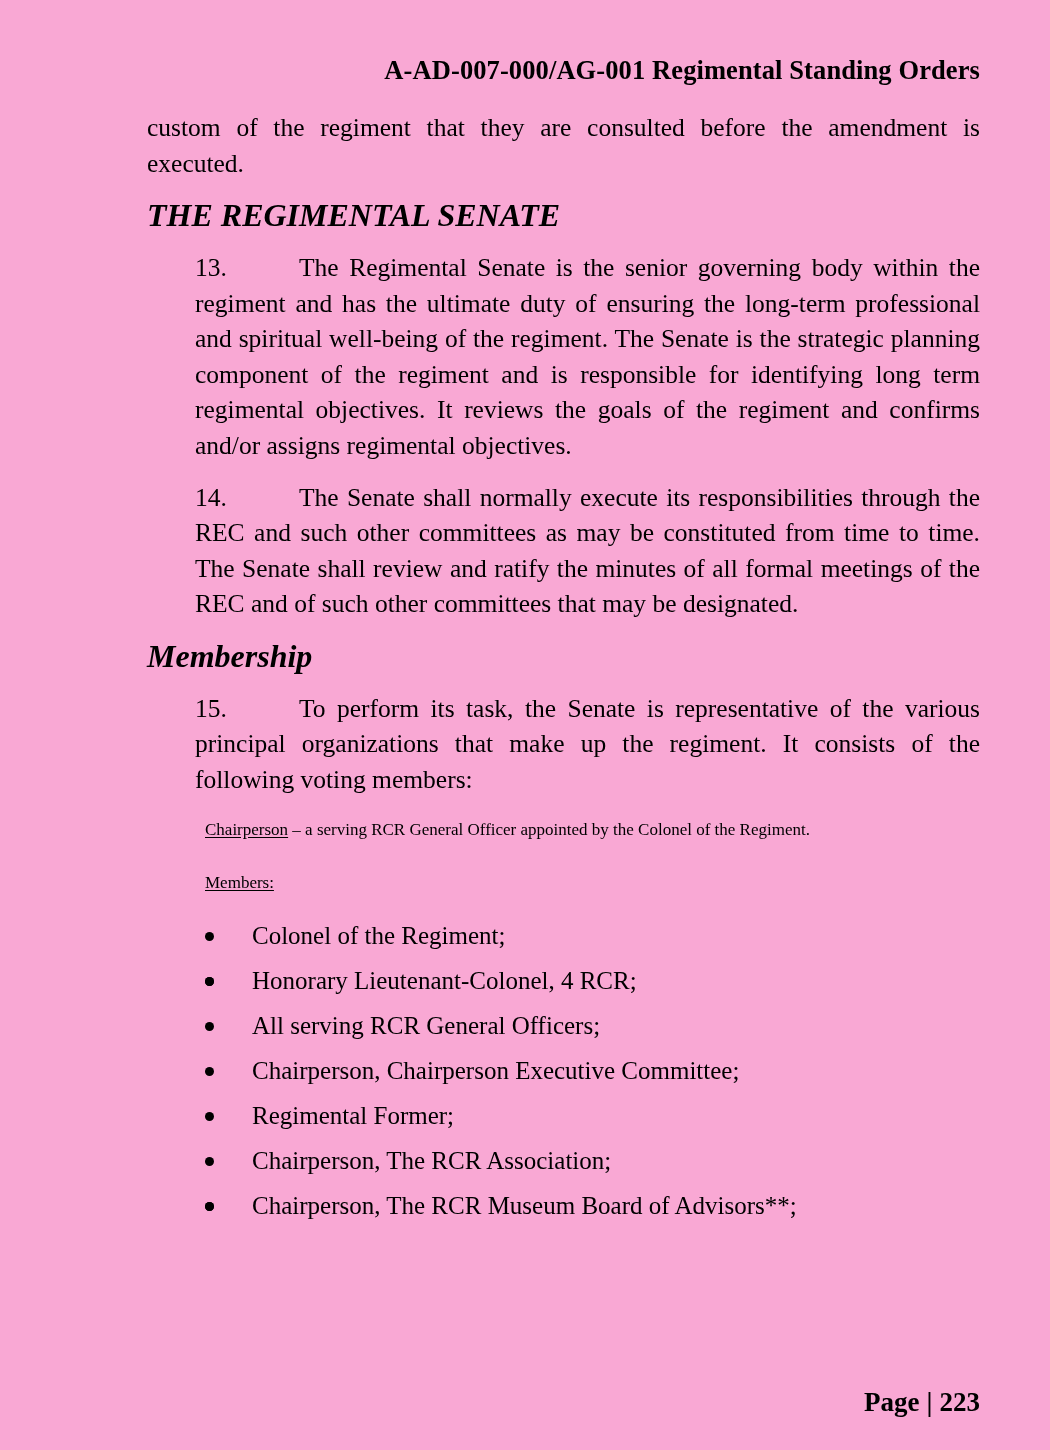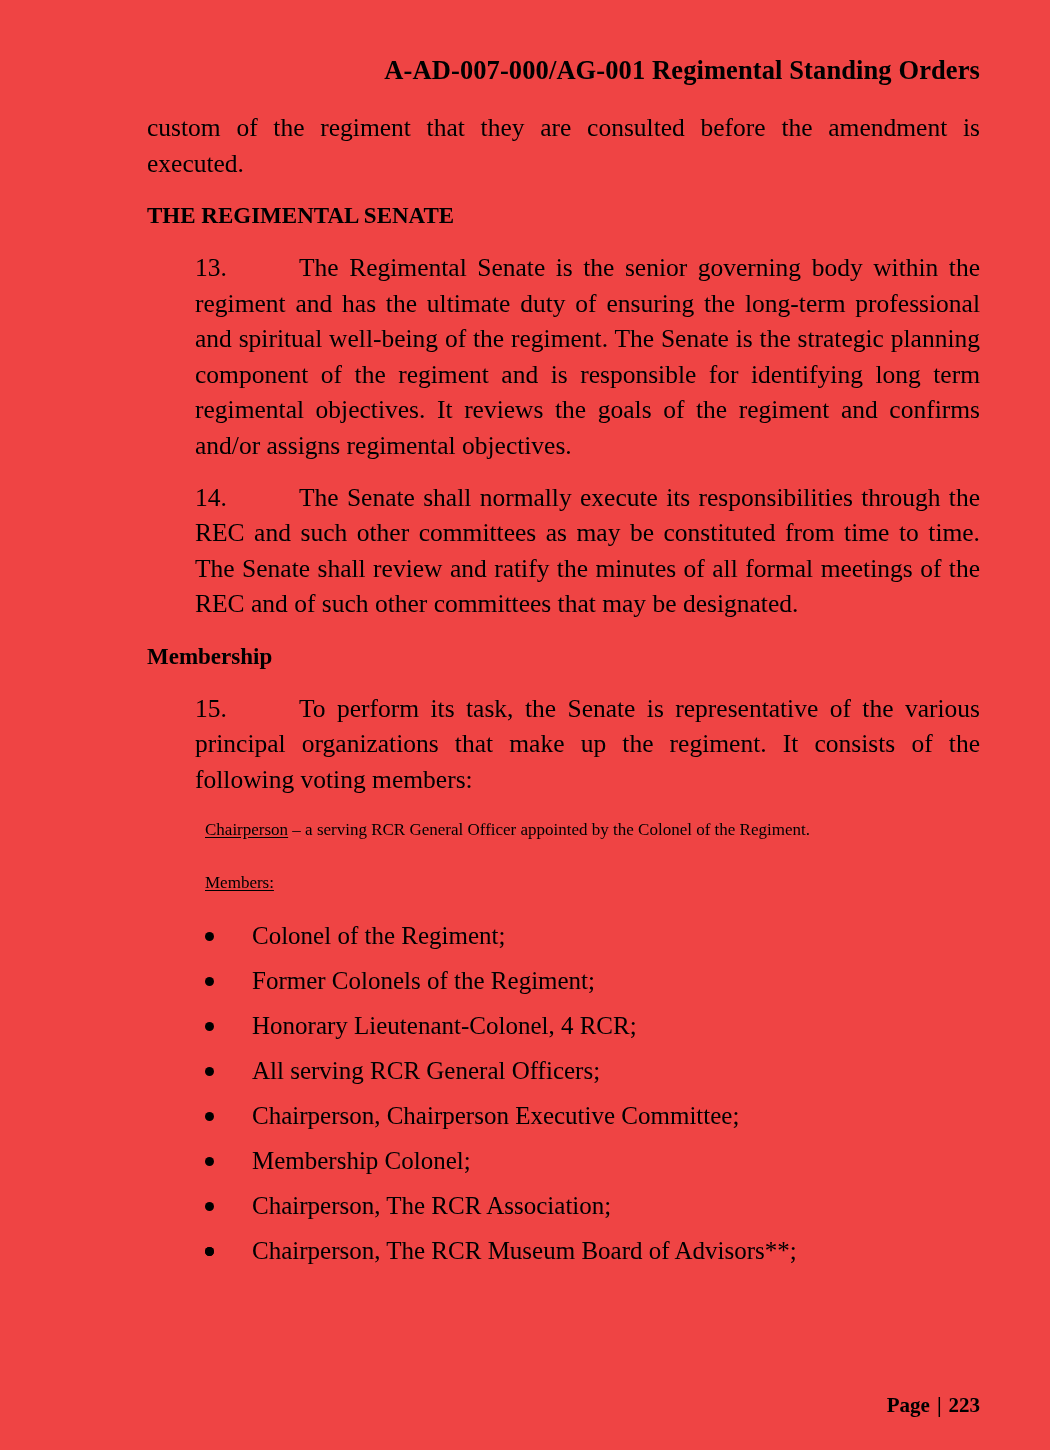--- a/index.html
+++ b/index.html
@@ -8,21 +8,21 @@
     background: #ffffff;
   }
   body {
     font-family: "Liberation Serif", "DejaVu Serif", serif;
     color: #000000;
   }
   .page {
     position: relative;
     width: 1050px;
     height: 1450px;
-    background: #ef4444;
+    background: #f9a8d4;
     box-sizing: border-box;
     overflow: hidden;
   }
   .content {
     position: absolute;
     left: 147px;
     top: 0;
     width: 833px;
   }
   
@@ -50,26 +50,27 @@
     margin-left: 48px;
   }
   .numbered {
     text-indent: 0;
   }
   .numbered .num {
     display: inline-block;
     width: 104px;
   }
   .heading {
-    font-size: 23px;
+    font-size: 32px;
     font-weight: bold;
     line-height: 35.6px;
     margin: 0;
     margin-top: 17px;
     text-align: left;
+    font-style: italic;
   }
   
   .indent-block {
     margin-left: 58px;
     width: 775px;
     font-size: 17px;
     line-height: 35.6px;
     text-align: justify;
     margin-top: 15px;
   }
@@ -106,21 +107,21 @@
     display: block;
   }
   
   .doc-footer {
     position: absolute;
     left: 147px;
     width: 833px;
     bottom: 32px;
     text-align: right;
     font-weight: bold;
-    font-size: 21px;
+    font-size: 27px;
   }
   .doc-footer .bar {
     display: inline-block;
     padding: 0 7px;
     font-weight: bold;
   }
 </style>
 </head>
 <body>
 
@@ -157,37 +158,36 @@
       <span class="u">Members:</span>
     </p>
 
     <ul class="bullets">
       <li>
         <span class="bullet-dot"></span>
         <span>Colonel of the Regiment;</span>
       </li>
       <li>
         <span class="bullet-dot"></span>
-        <span>Former Colonels of the Regiment;</span>
       </li>
       <li>
         <span class="bullet-dot"></span>
         <span>Honorary Lieutenant-Colonel, 4 RCR;</span>
       </li>
       <li>
         <span class="bullet-dot"></span>
         <span>All serving RCR General Officers;</span>
       </li>
       <li>
         <span class="bullet-dot"></span>
         <span>Chairperson, Chairperson Executive Committee;</span>
       </li>
       <li>
         <span class="bullet-dot"></span>
-        <span>Membership Colonel;</span>
+        <span>Regimental Former;</span>
       </li>
       <li>
         <span class="bullet-dot"></span>
         <span>Chairperson, The RCR Association;</span>
       </li>
       <li>
         <span class="bullet-dot"></span>
       </li>
       <li>
         <span class="bullet-dot"></span>

